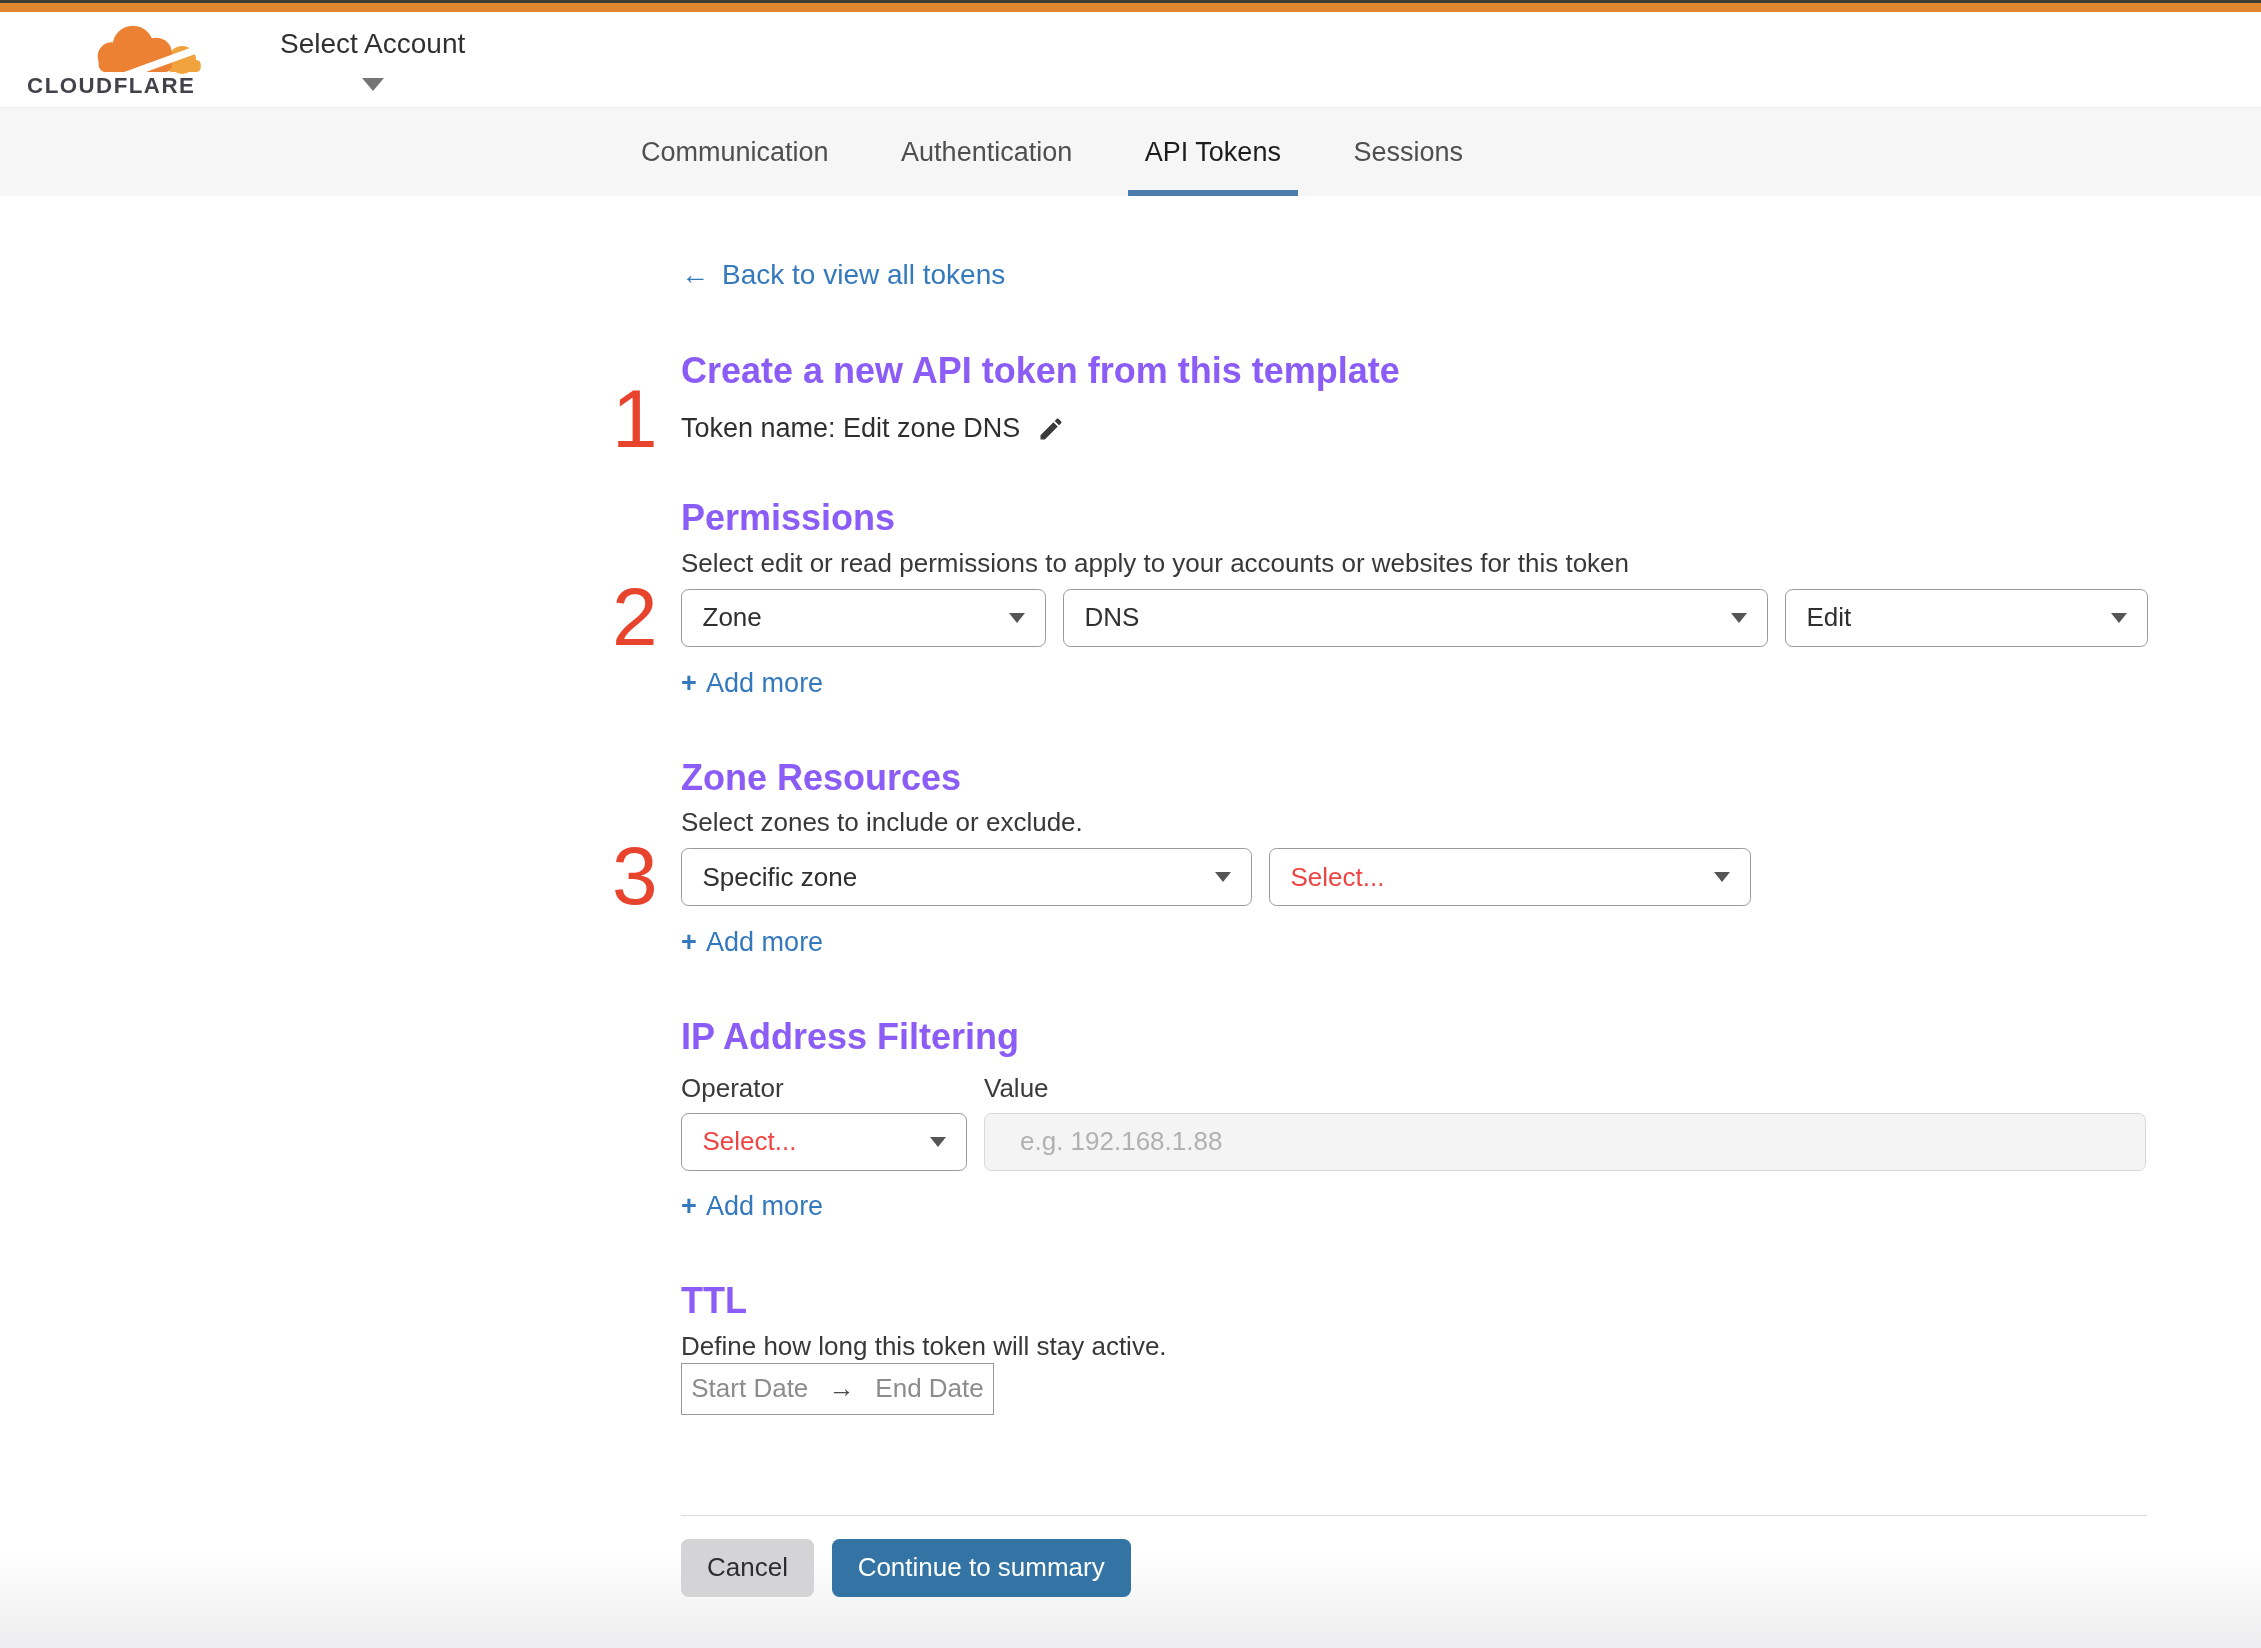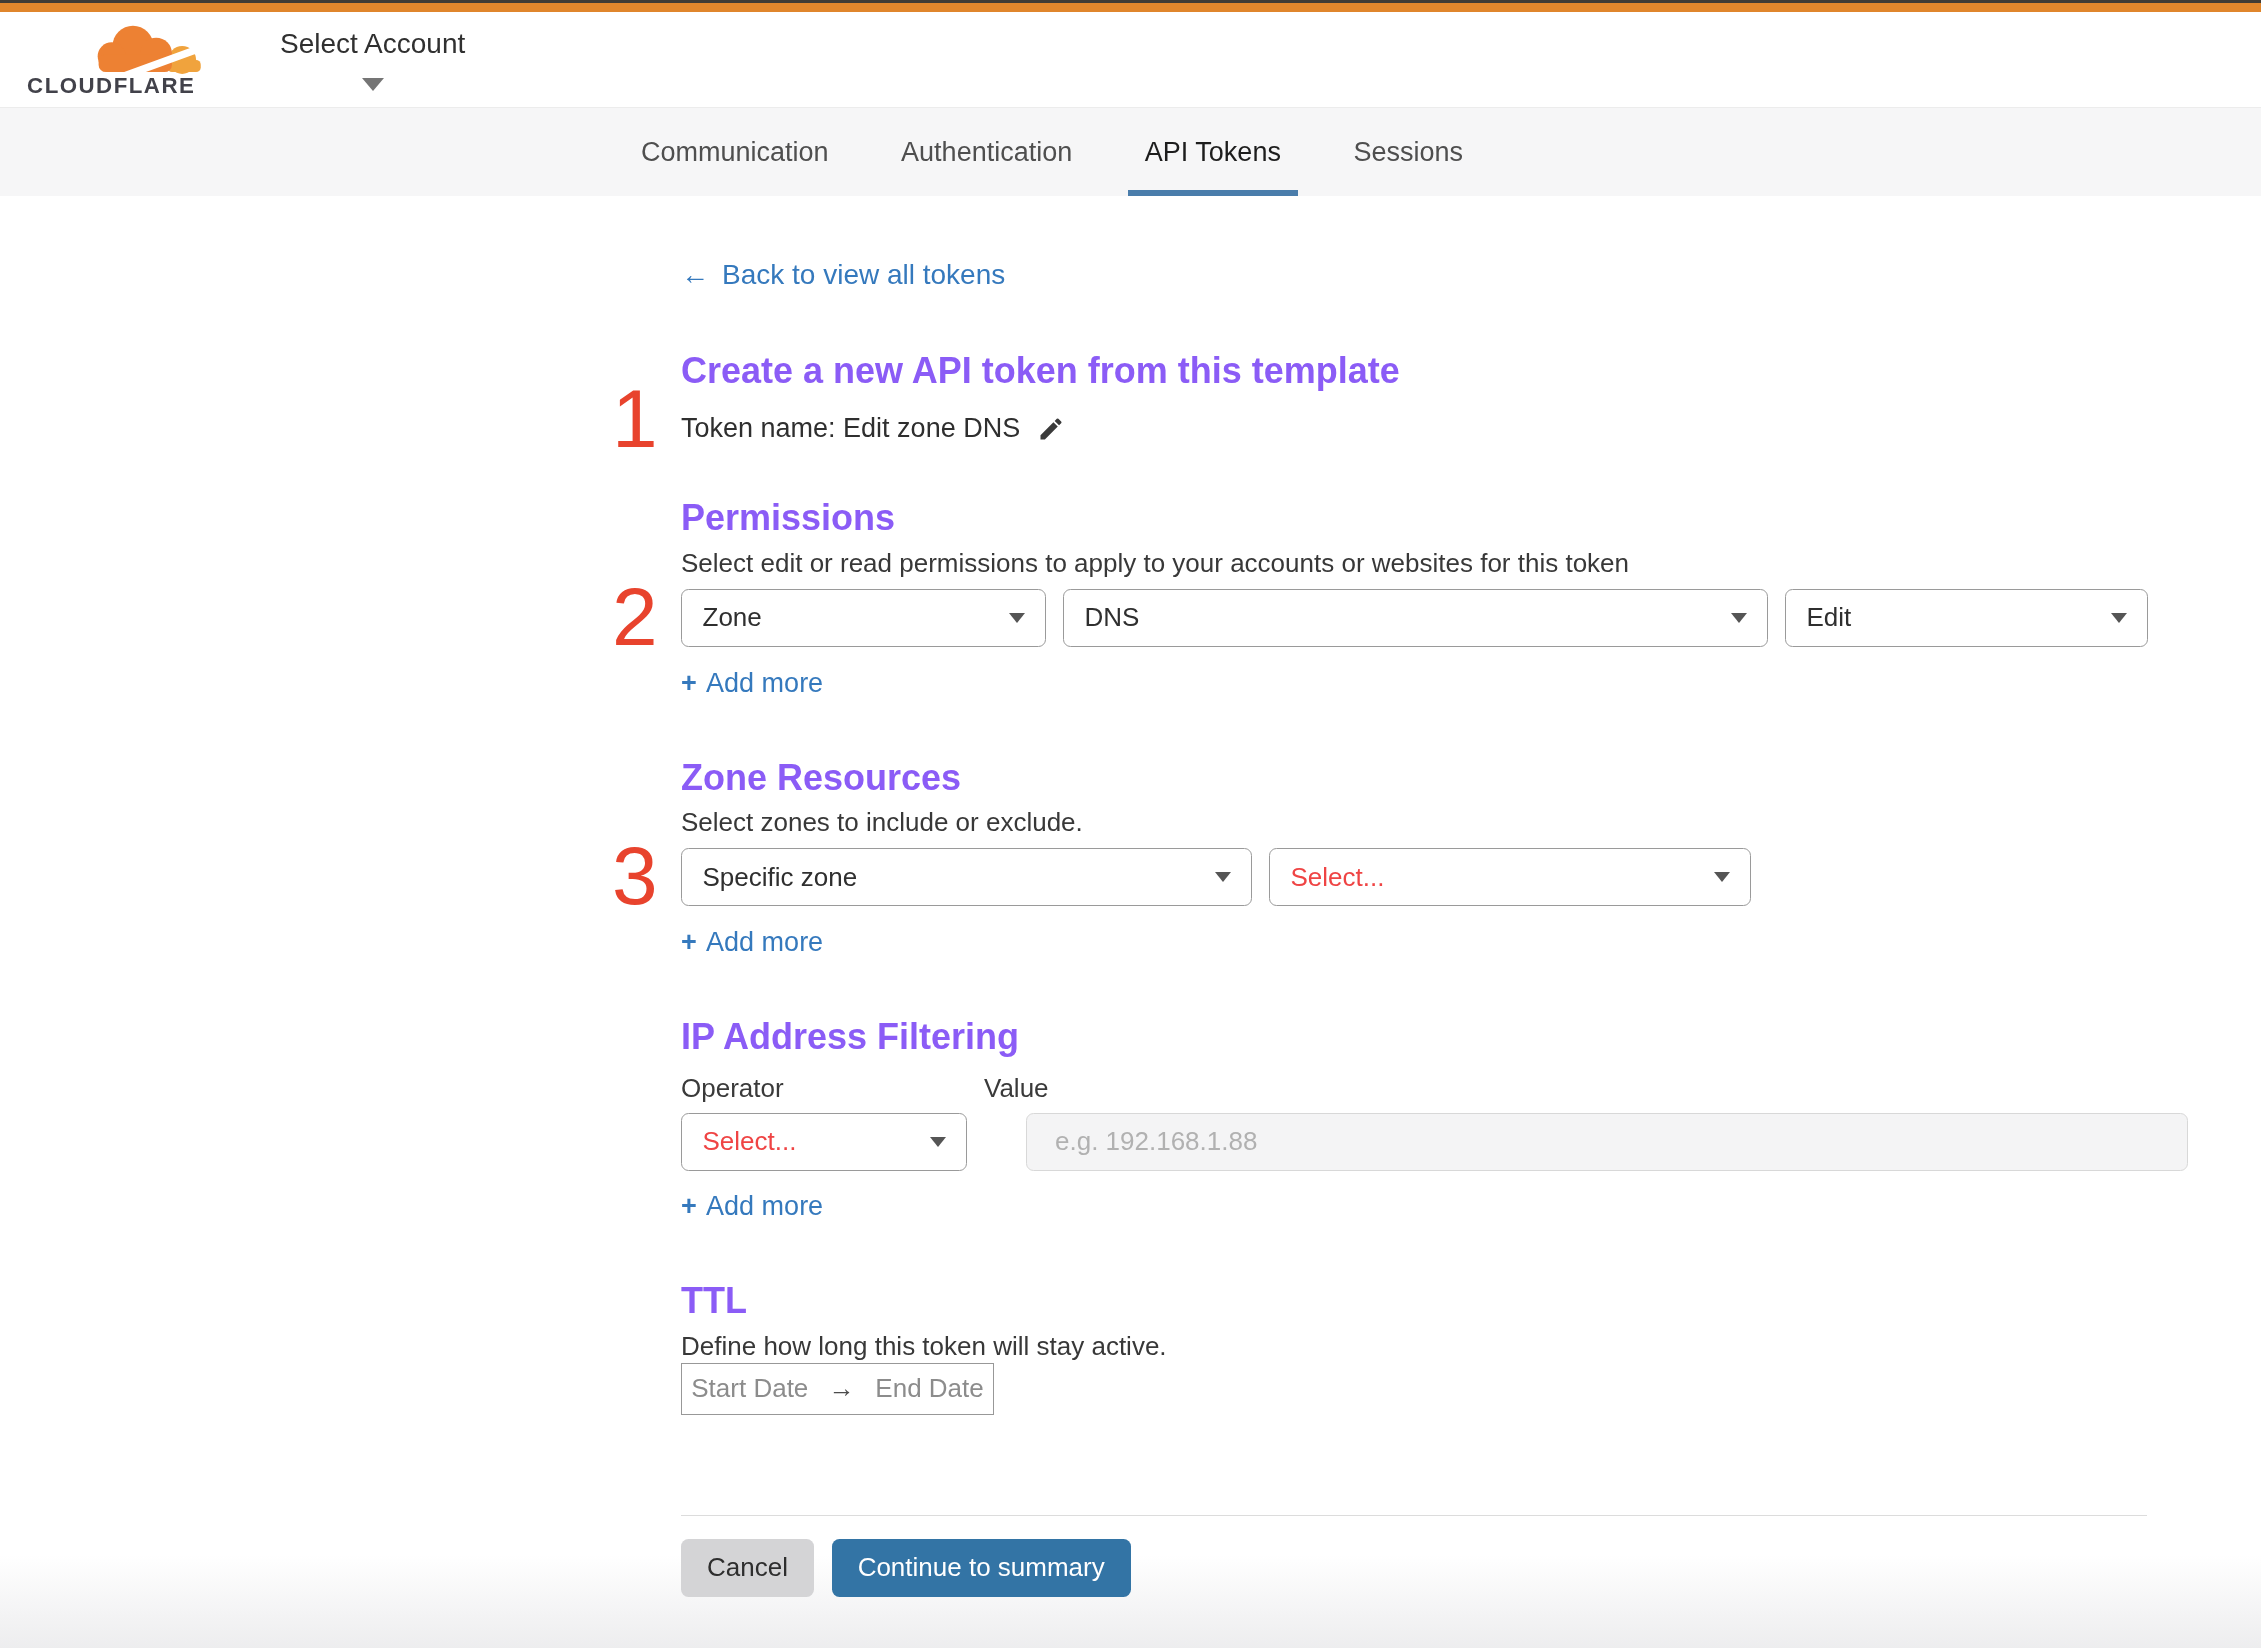--- a/index.html
+++ b/index.html
@@ -68,22 +68,22 @@
   .w-op    { flex:0 0 286px; }
 
   .add-more { margin-top:18.6px; font-size:27px; line-height:34px; color:#3579bd;
               display:inline-flex; gap:9.3px; cursor:pointer; }
   .add-more .plus { font-weight:700; }
 
   .label-row { display:flex; margin-top:18.6px; font-size:26px; line-height:33px; color:#3a3a3a; }
   .label-operator { width:303px; }
   .ip-row { margin-top:7.5px; }
   .ip-input { flex:0 0 1162px; height:58px; background:#f4f4f5; border:1.9px solid #d8d8d8;
-              border-radius:7.5px; padding:0 28px; font-size:26px; color:#9e9e9e;
-              font-family:inherit; outline:none;margin-left:42px; }
+              border-radius:7.5px; padding:0 35px; font-size:26px; color:#9e9e9e;
+              font-family:inherit; outline:none; }
   .ip-input::placeholder { color:#b1b1b1; }
 
   .date-box { width:313px; height:52px; border:1.9px solid #989898;
               display:flex; align-items:center; justify-content:center; gap:20.5px;
               font-size:26px; color:#8c8c8c; cursor:pointer; }
   .date-arrow { color:#4c4c4c; }
 
   .divider { margin-top:100px; height:1.9px; background:#dcdcdc; }
 
   .actions { margin-top:22.4px; display:flex; gap:17.7px; position:relative; z-index:1; }

